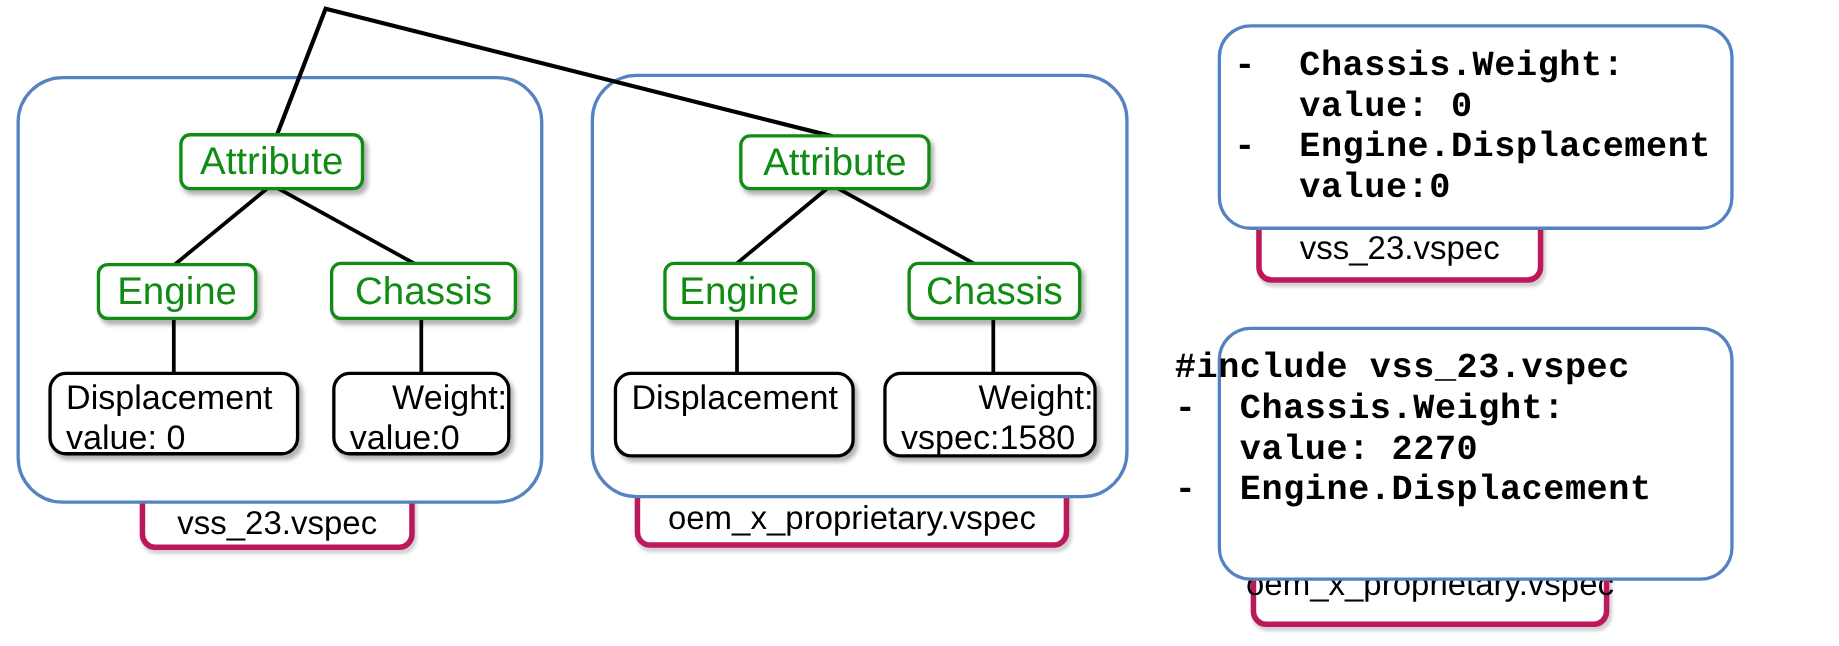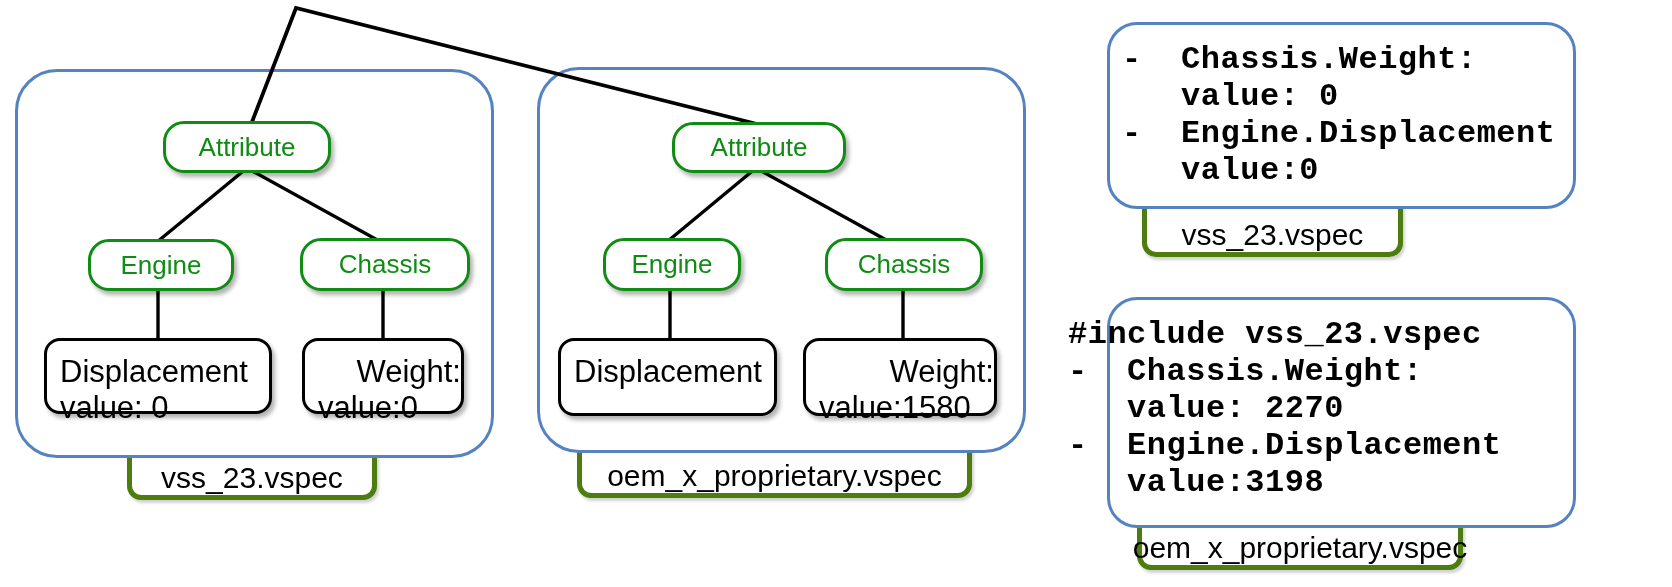--- a/index.html
+++ b/index.html
@@ -2,56 +2,56 @@
 <html><head>
 <meta charset="utf-8">
 <style>
   html,body{margin:0;padding:0;background:#fff;}
   .canvas{
     position:relative;width:1672px;height:587px;background:#ffffff;overflow:hidden;
     font-family:"Liberation Sans",sans-serif;
   }
   
   .file-label{
-    position:absolute;z-index:1;background:#fff;border:5px solid #4d7c0f;border-radius:14px;
-    display:flex;align-items:flex-end;justify-content:center;
+    position:absolute;z-index:1;background:#fff;border:5px solid #be185d;border-radius:14px;
+    display:flex;align-items:flex-start;justify-content:center;
     font-size:30px;color:#000;box-shadow:2px 3px 3px rgba(0,0,0,0.18);
   }
   .lbl-t1{left:127px;top:432px;width:250px;height:68px;}
   .lbl-t2{left:577px;top:428px;width:395px;height:70px;}
   .lbl-c1{left:1142px;top:190px;width:261px;height:67px;padding-top:14px;box-sizing:border-box;}
   .lbl-c2{left:1137px;top:500px;width:326px;height:70px;padding-top:10px;box-sizing:border-box;}
   .lbl-t1,.lbl-t2{padding-top:22px;box-sizing:border-box;}
   
   .blue-box{
     position:absolute;z-index:2;background:#fff;border:3px solid #5583c1;border-radius:42px;
   }
   .box-t1{left:15px;top:69px;width:473px;height:383px;}
   .box-t2{left:537px;top:67px;width:483px;height:380px;}
   .box-c1{left:1107px;top:22px;width:463px;height:181px;border-radius:30px;}
   .box-c2{left:1107px;top:297px;width:463px;height:225px;border-radius:30px;}
   
   svg.lines{position:absolute;left:0;top:0;z-index:3;pointer-events:none;}
   
   .node{
-    position:absolute;z-index:4;background:#fff;border:3px solid #108c14;border-radius:21px;
+    position:absolute;z-index:4;background:#fff;border:3px solid #108c14;border-radius:10px;
     display:flex;align-items:center;justify-content:center;
-    color:#108c14;font-size:26px;box-shadow:3px 4px 4px rgba(0,0,0,0.30);
+    color:#108c14;font-size:35px;box-shadow:3px 4px 4px rgba(0,0,0,0.30);
   }
   .n-attr1{left:163px;top:121px;width:162px;height:46px;}
   .n-eng1{left:88px;top:239px;width:140px;height:46px;}
   .n-cha1{left:300px;top:238px;width:164px;height:47px;}
   .n-attr2{left:672px;top:122px;width:168px;height:45px;}
   .n-eng2{left:603px;top:238px;width:132px;height:47px;}
   .n-cha2{left:825px;top:238px;width:152px;height:47px;}
   
   .leaf{
     position:absolute;z-index:4;background:#fff;border:3.5px solid #000;border-radius:16px;
     color:#000;font-size:31px;line-height:36px;box-shadow:3px 4px 4px rgba(0,0,0,0.30);
-    box-sizing:border-box;padding-top:13px;
+    box-sizing:border-box;padding-top:3px;
   }
   .leaf .line1{text-align:right;white-space:pre;}
   .leaf .line2{text-align:left;padding-left:13px;white-space:pre;}
   .l-disp1{left:44px;top:338px;width:228px;height:76px;}
   .l-wgt1{left:302px;top:338px;width:162px;height:76px;}
   .l-disp2{left:558px;top:338px;width:219px;height:78px;}
   .l-wgt2{left:803px;top:338px;width:194px;height:78px;}
   
   .code{
     position:absolute;z-index:4;font-family:"Liberation Mono",monospace;font-weight:bold;
@@ -124,31 +124,30 @@
     <span>Engine</span>
   </div>
   <div class="node n-cha2">
     <span>Chassis</span>
   </div>
   <div class="leaf l-disp2">
     <div class="line2">Displacement</div>
   </div>
   <div class="leaf l-wgt2">
     <div class="line1">Weight:</div>
-    <div class="line2">value:1580</div>
+    <div class="line2">vspec:1580</div>
   </div>
 
   <div class="code code-1">
     <div>-  Chassis.Weight:</div>
     <div>   value: 0</div>
     <div>-  Engine.Displacement</div>
     <div>   value:0</div>
   </div>
 
   <div class="code code-2">
     <div>#include vss_23.vspec</div>
     <div>-  Chassis.Weight:</div>
     <div>   value: 2270</div>
     <div>-  Engine.Displacement</div>
-    <div>   value:3198</div>
   </div>
 
 </div>
 
 </body></html>

